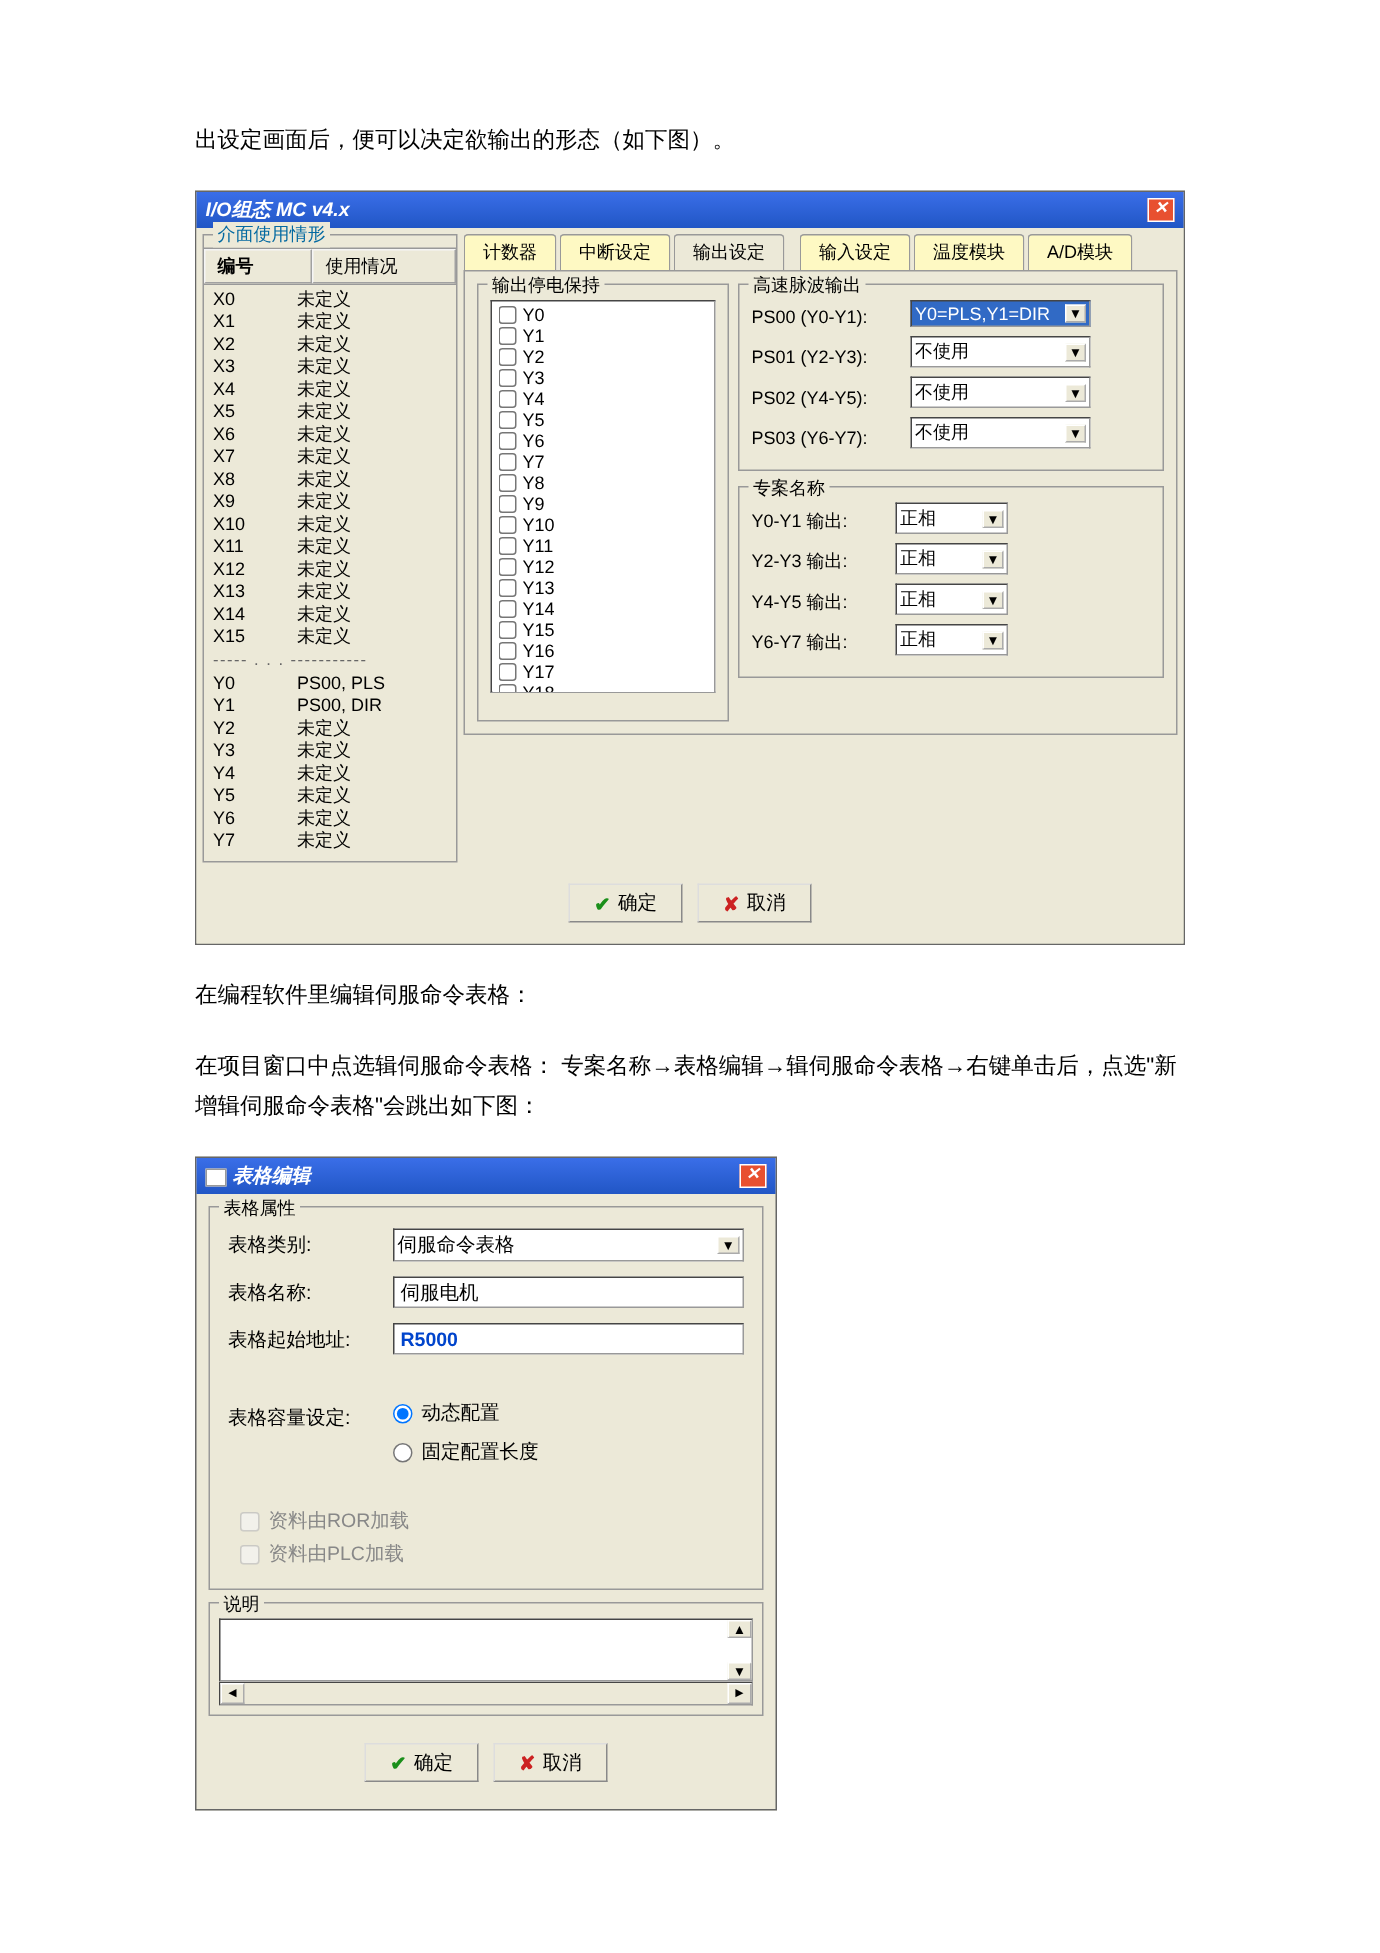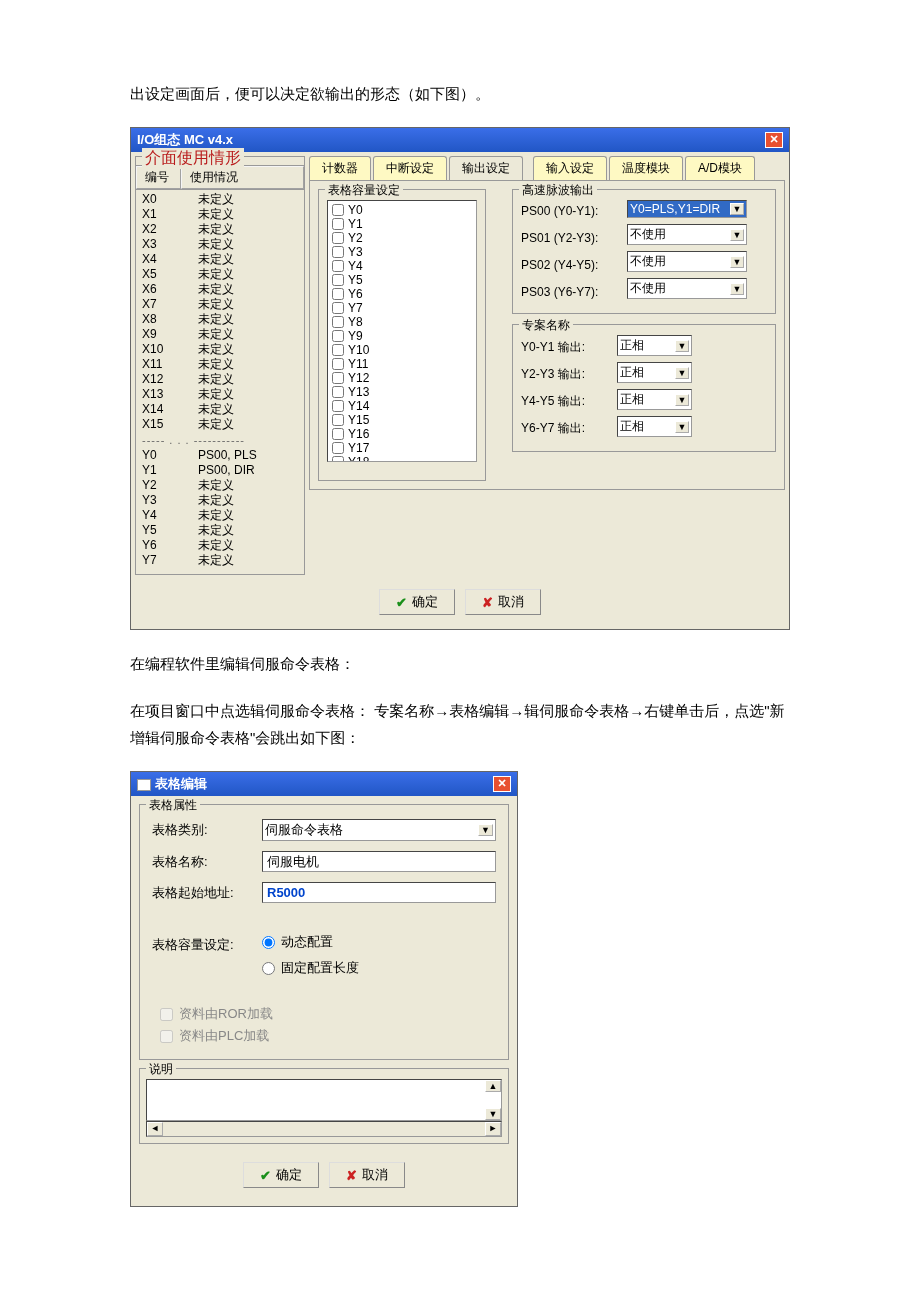--- a/index.html
+++ b/index.html
@@ -24,20 +24,21 @@
     }
     .titlebar {
       background: linear-gradient(to bottom, #3a6ee8, #2156c5);
       color: #fff;
       font-weight: bold;
       padding: 3px 6px;
       display: flex;
       justify-content: space-between;
       align-items: center;
       font-size: 13px;
+      font-style: italic;
     }
     .titlebar .close {
       background: #e85030;
       border: 1px solid #fff;
       width: 18px;
       height: 16px;
       color: #fff;
       text-align: center;
       line-height: 13px;
       font-size: 11px;
@@ -60,36 +61,36 @@
       position: relative;
       margin-bottom: 4px;
       background: #ece9d8;
     }
     .fieldset-title {
       position: absolute;
       top: -9px;
       left: 6px;
       background: #ece9d8;
       padding: 0 3px;
-      font-size: 16px;
-      color: #b91c1c;
+      font-size: 12px;
+      color: #0369a1;
     }
     .left-panel .fieldset { padding: 8px 0 4px 0; }
     .table-header {
       display: flex;
       border-bottom: 1px solid #999;
       border-top:1px solid #999;
     }
     .table-header > div {
       border: 1px outset #f5f5f5;
       background: #ece9d8;
       padding: 2px 8px;
       font-size: 12px;
     }
-    .th-code { width: 45px; }
+    .th-code { width: 72px; font-weight: bold; }
     .th-status { flex: 1; }
     .io-rows {
       font-size: 12px;
       line-height: 15px;
       padding: 2px 6px;
     }
     .io-row { display: flex; }
     .io-row .c1 { width: 56px; }
     .io-row .c2 { flex: 1; }
     .io-sep { letter-spacing: 1px; color: #666; padding: 0 6px; font-size:11px; }
@@ -169,21 +170,21 @@
     }
     .dropdown.highlight { background: #316ac5; color: #fff; }
     .dropdown .arrow {
       background: #ece9d8;
       border: 1px outset #fff;
       width: 14px;
       text-align: center;
       font-size: 9px;
       color: #000;
     }
-    .right-col { flex: 1; display: flex; flex-direction: column; gap: 10px; margin-left: 20px; }
+    .right-col { flex: 1; display: flex; flex-direction: column; gap: 10px; }
     .btn-row {
       display: flex;
       justify-content: center;
       gap: 10px;
       padding: 10px 0;
     }
     .win-btn {
       border: 1px outset #ddd;
       background: #ece9d8;
       padding: 3px 16px;
@@ -380,21 +381,21 @@
             <div class="tab">计数器</div>
             <div class="tab">中断设定</div>
             <div class="tab active">输出设定</div>
             <div class="tab-gap"></div>
             <div class="tab">输入设定</div>
             <div class="tab">温度模块</div>
             <div class="tab">A/D模块</div>
           </div>
         <div class="tab-content">
           <div class="subbox" style="flex:0 0 auto;">
-            <span class="sub-title">表格容量设定</span>
+            <span class="sub-title">输出停电保持</span>
             <div class="checklist" id="checklist">
                 <div class="check-item">
                   <input type="checkbox" style="">
                   <span>Y0</span>
                 </div>
                 <div class="check-item">
                   <input type="checkbox" style="">
                   <span>Y1</span>
                 </div>
                 <div class="check-item">

